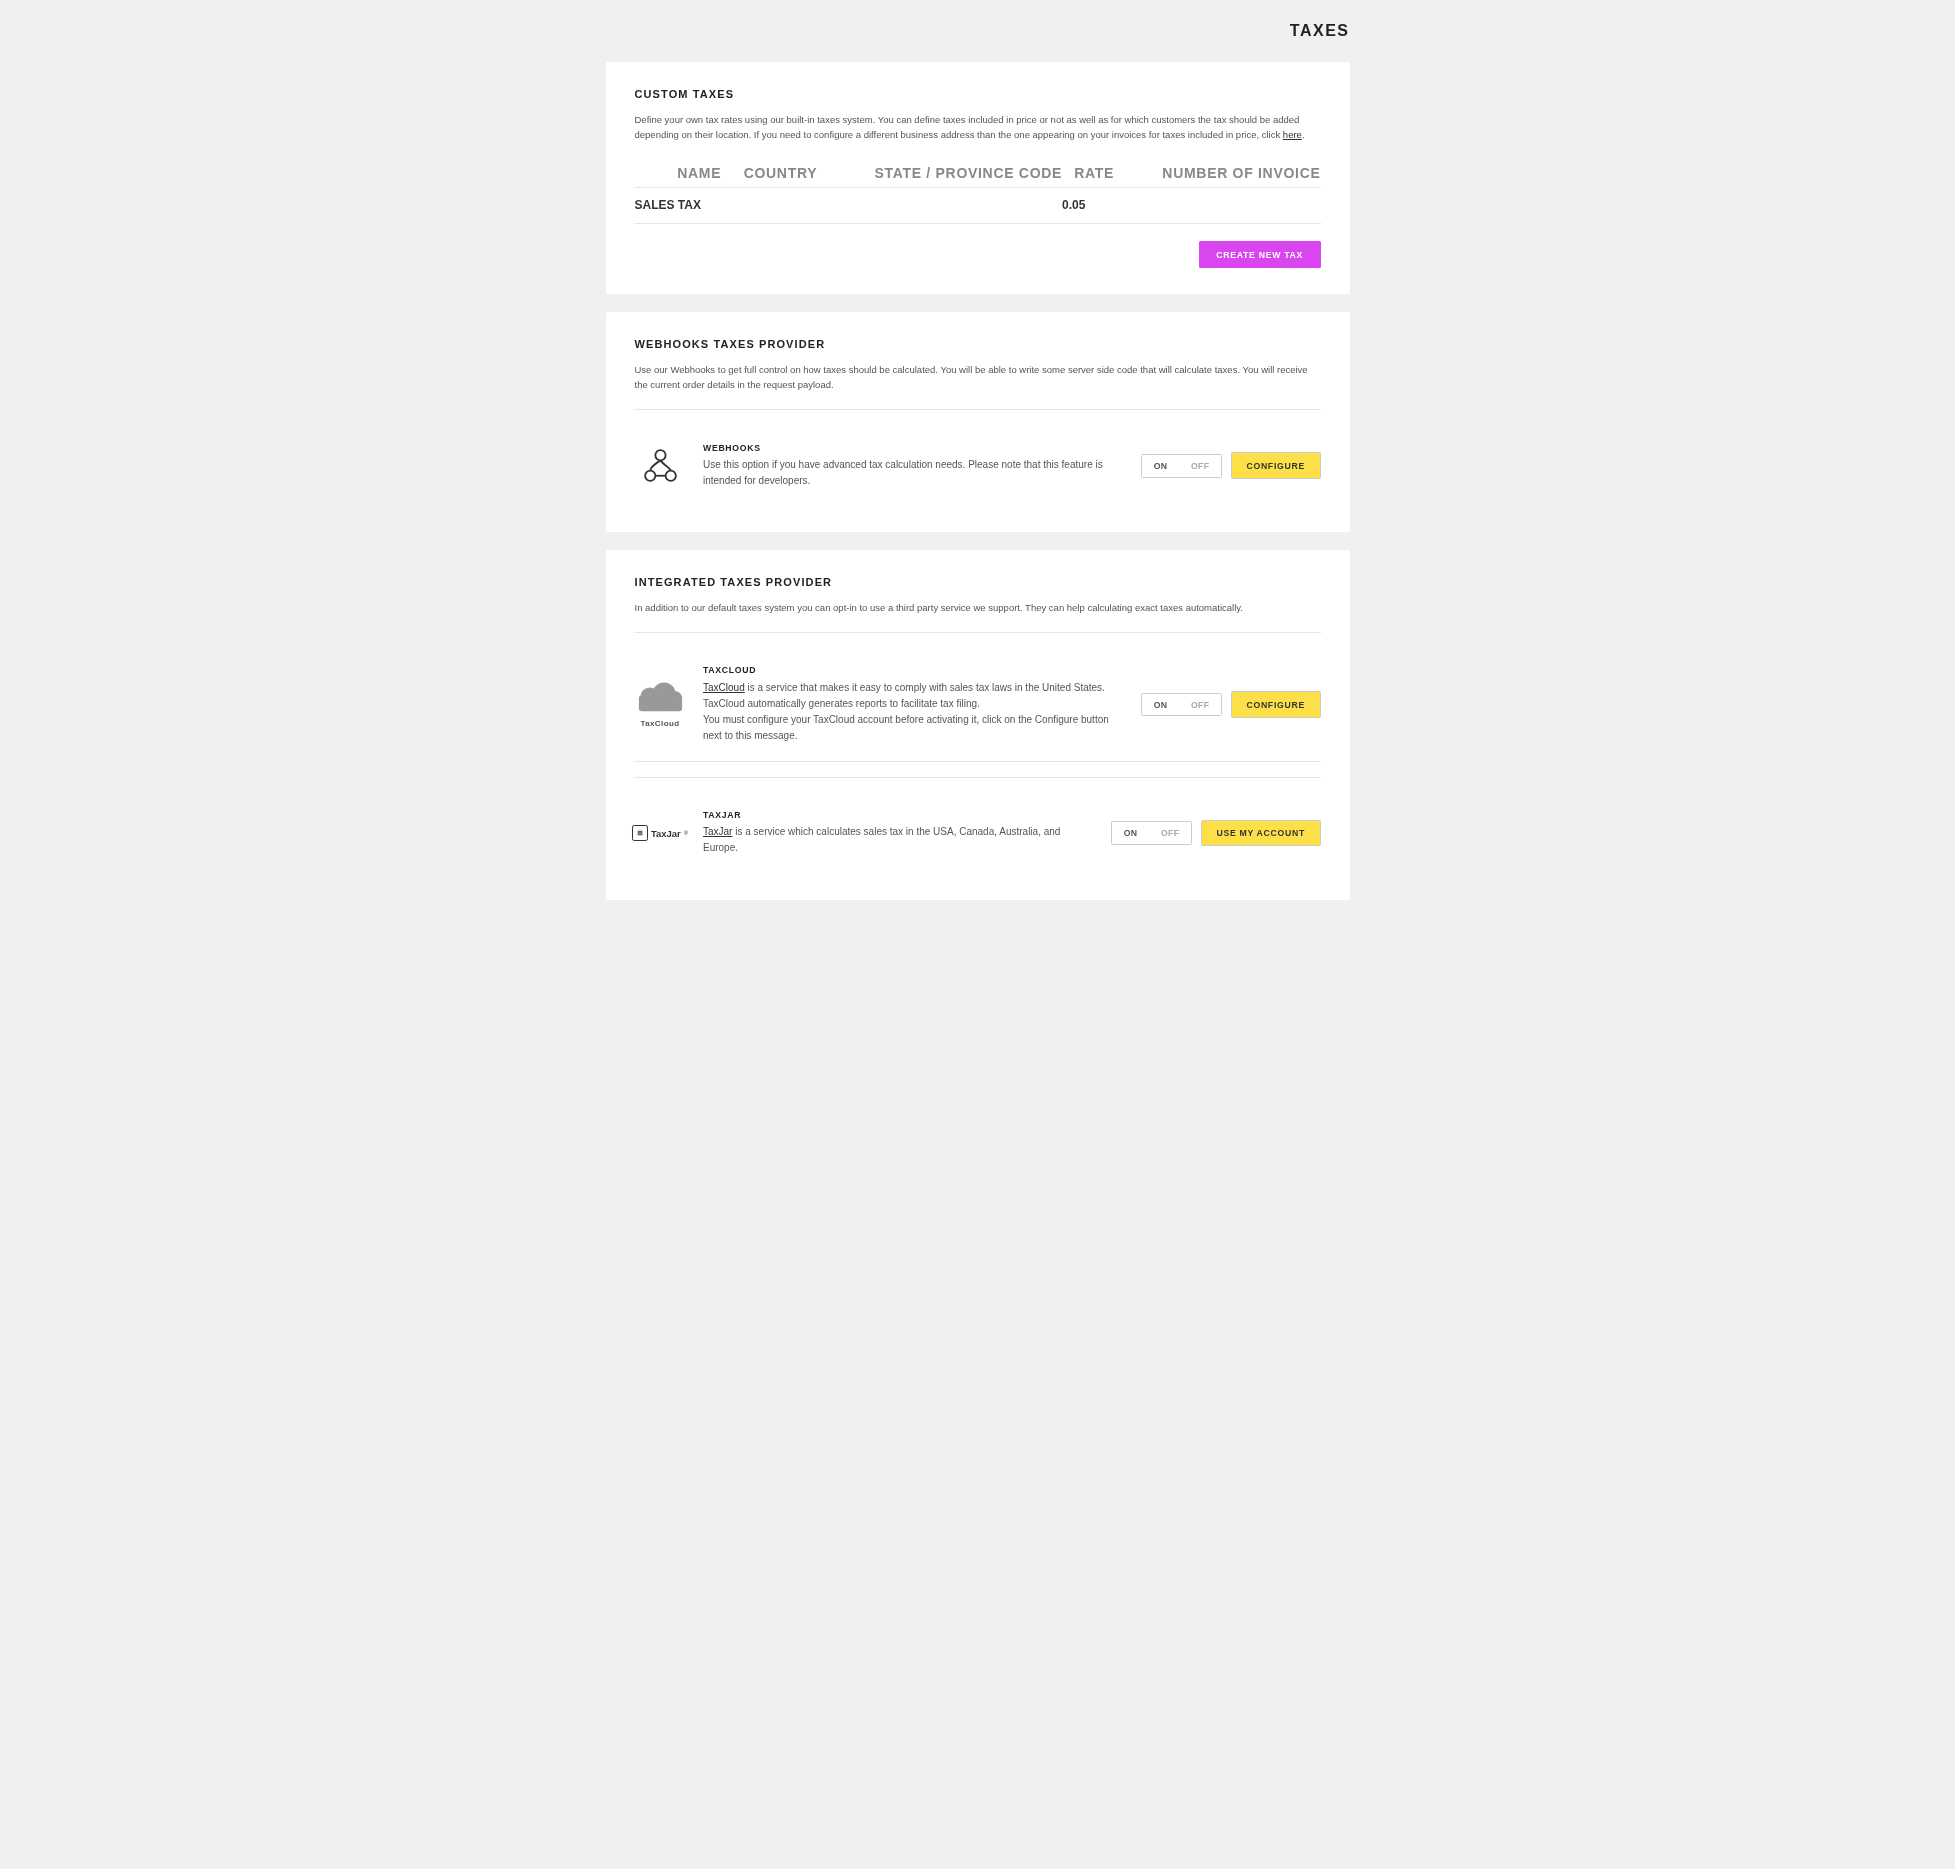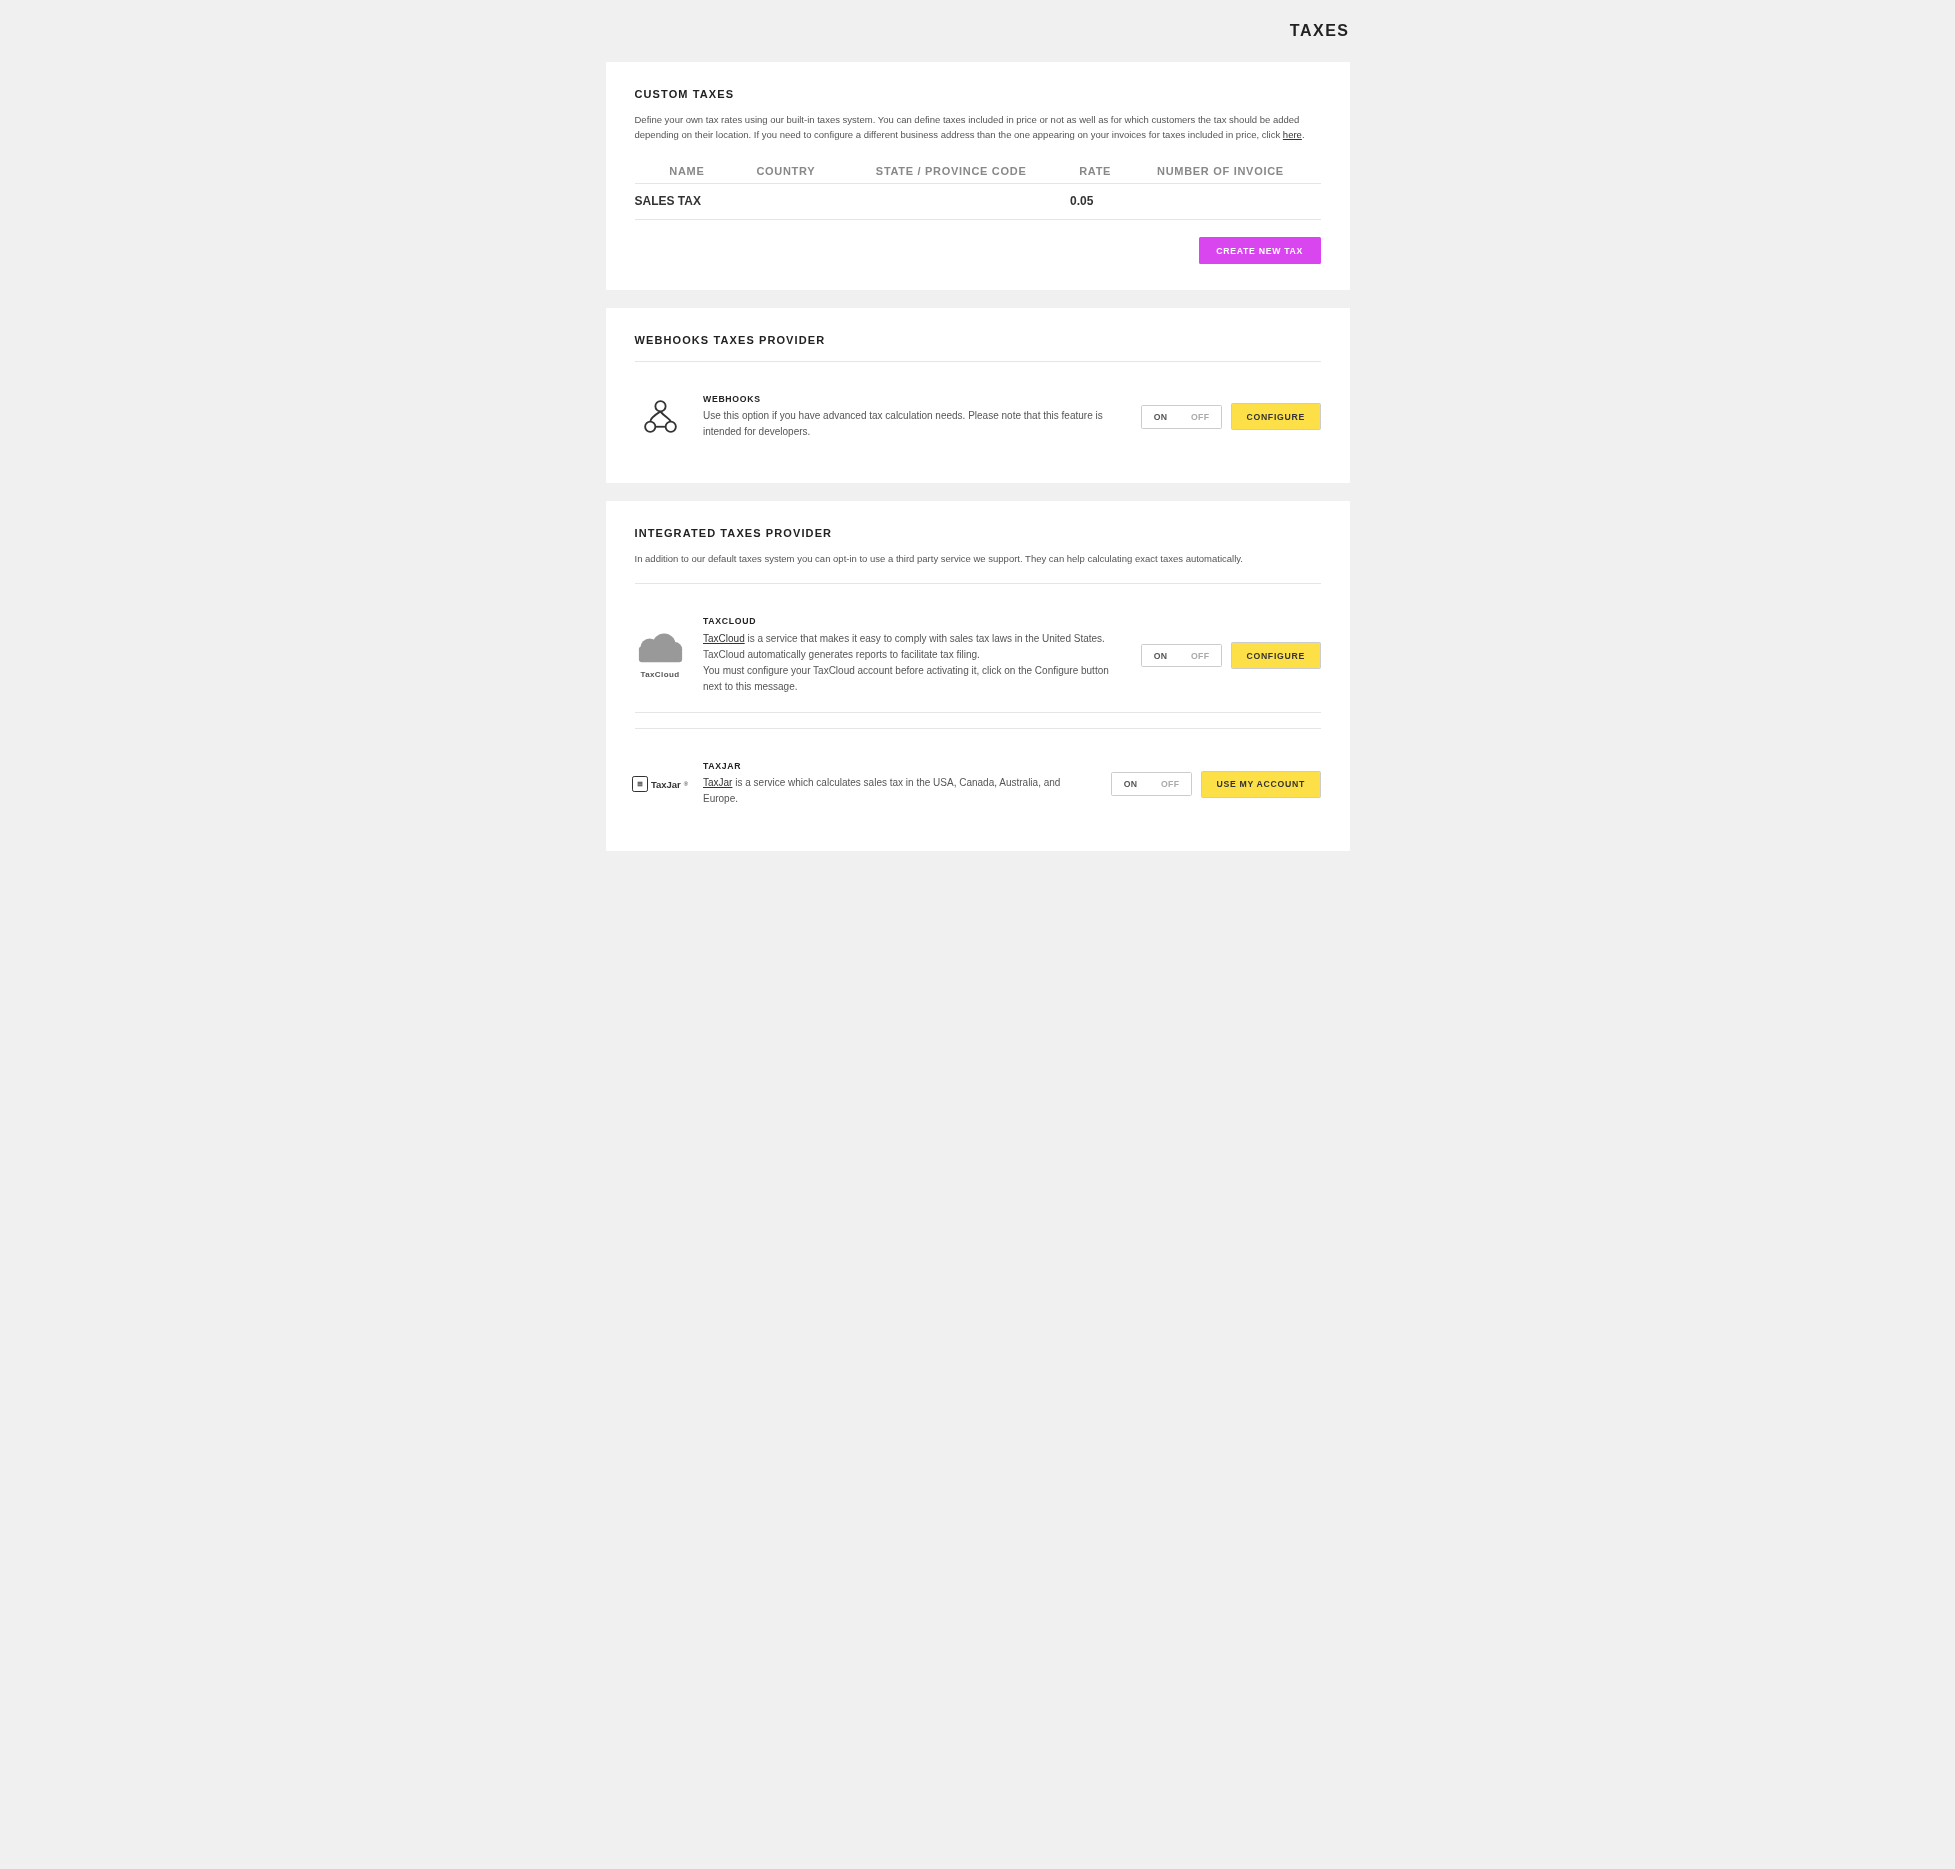--- a/index.html
+++ b/index.html
@@ -52,22 +52,22 @@
       border-top: 0.7px solid #e5e5e5;
       margin: 14.6px 0;
     }
     
     .tax-table {
       width: 100%;
       border-collapse: collapse;
       margin-bottom: 17.5px;
     }
     .tax-table th {
-      text-align: center;
-      font-size: 11px;
+      text-align: right;
+      font-size: 14px;
       font-weight: 700;
       letter-spacing: 0.7px;
       text-transform: uppercase;
       color: #888;
       padding: 5.8px 0;
       border-bottom: 0.7px solid #e5e5e5;
     }
     .tax-table td {
       padding: 10.2px 0;
       font-size: 12px;
@@ -203,20 +203,21 @@
       </tbody>
     </table>
 
     <div class="create-btn-row">
       <button class="btn-dark">CREATE NEW TAX</button>
     </div>
   </div>
 
   <div class="card">
     <h2 class="section-title">WEBHOOKS TAXES PROVIDER</h2>
+    <p class="section-desc">Use our Webhooks to get full control on how taxes should be calculated. You will be able to write some server side code that will calculate taxes. You will receive the current order details in the request payload.</p>
 
     <hr class="divider">
 
     <div class="provider-row">
       <div class="provider-logo">
 
         <svg width="41" height="41" viewBox="0 0 56 56" fill="none" xmlns="http://www.w3.org/2000/svg">
           <circle cx="14" cy="42" r="7" stroke="#333" stroke-width="2.5" fill="none"></circle>
           <circle cx="42" cy="42" r="7" stroke="#333" stroke-width="2.5" fill="none"></circle>
           <circle cx="28" cy="14" r="7" stroke="#333" stroke-width="2.5" fill="none"></circle>

